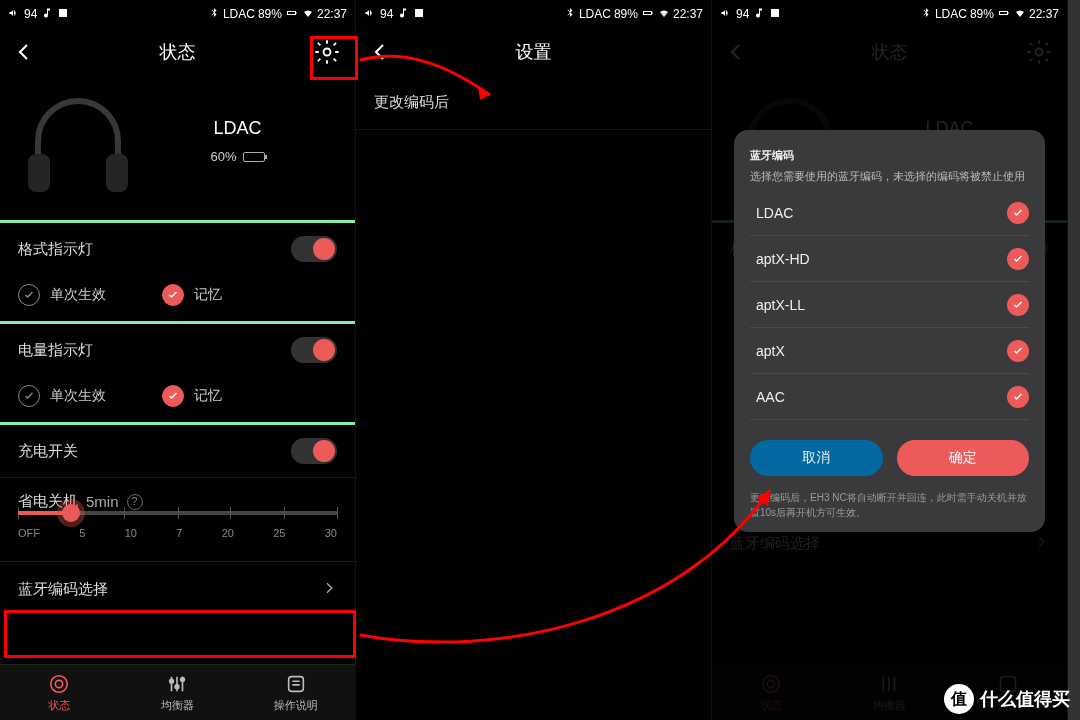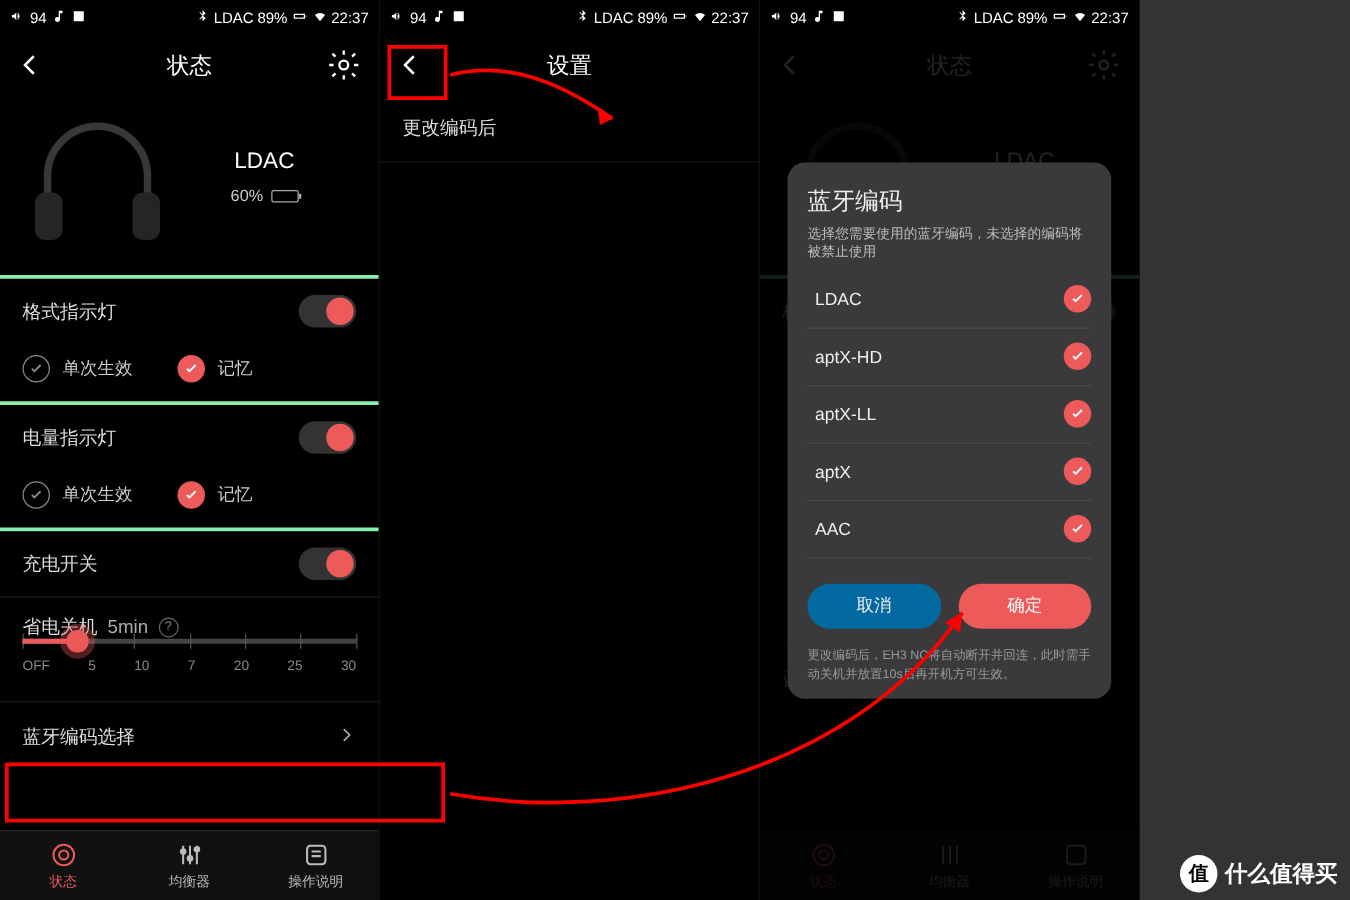--- a/index.html
+++ b/index.html
@@ -6,21 +6,21 @@
   body {
     background: #333;
     font-family: -apple-system, "Helvetica Neue", Arial, sans-serif;
     width: 1080px;
     height: 720px;
     overflow: hidden;
     display: flex;
     position: relative;
   }
   .phone {
-    width: 304px;
+    width: 356px;
     height: 720px;
     background: #000;
     position: relative;
     overflow: hidden;
     border-right: 1px solid #111;
   }
   
   .statusbar {
     height: 28px;
     background: #000;
@@ -73,21 +73,21 @@
   .row .label { flex:1; color:#ddd;}
   .toggle {
     width:46px; height:26px; border-radius:13px; background:#333; position:relative;
   }
   .toggle .knob { width:22px; height:22px; border-radius:50%; background:#ec5a5a; position:absolute; top:2px; right:2px;}
   .checkcircle {
     width:22px; height:22px; border:1.5px solid #888; border-radius:50%; display:inline-flex; align-items:center; justify-content:center; margin-right:10px;
   }
   .checkcircle svg { width:12px; height:12px; }
   .checkcircle.on { background:#ec5a5a; border-color:#ec5a5a;}
-  .memrow { display:flex; align-items:center; gap:36px; color:#ccc; font-size:14px;}
+  .memrow { display:flex; align-items:center; gap:56px; color:#ccc; font-size:14px;}
   .memitem { display:flex; align-items:center;}
   
   .sliderblock { padding:14px 18px 22px 18px; border-top:1px solid #1a1a1a;}
   .sliderlabel { color:#ddd; font-size:15px; display:flex; align-items:center; gap:8px; }
   .help { width:16px;height:16px;border:1px solid #666;border-radius:50%;font-size:10px;color:#888;display:flex;align-items:center;justify-content:center;}
   .slider {
     position:relative; height:4px; background:#444; width:100%;
   }
   .slider .fill { position:absolute; left:0; top:0; height:100%; background:#ec5a5a; width:14%;}
   .slider .thumb { position:absolute; top:-7px; width:18px; height:18px; border-radius:50%; background:#ec5a5a; transform:translateX(-50%);}
@@ -108,21 +108,21 @@
   .tab { flex:1; display:flex; flex-direction:column; align-items:center; justify-content:center; gap:3px; color:#bbb; font-size:11px;}
   .tab.active { color:#ec5a5a;}
   .tab svg { width:22px; height:22px;}
   
   .dimbg { position:absolute; inset:28px 0 0 0; background:rgba(0,0,0,.6);}
   .dialog {
     position:absolute; left:22px; right:22px; top:130px;
     background:#3a3a3c; border-radius:14px; padding:18px 16px 12px 16px;
     color:#eee;
   }
-  .dlg-title { font-size:19px; margin-bottom:6px;}
+  .dlg-title { font-size:11px; margin-bottom:6px;font-weight:bold;}
   .dlg-sub { font-size:11px; color:#bbb; margin-bottom:6px; line-height:1.4;}
   .opt { display:flex; align-items:center; height:46px; border-bottom:1px solid #4a4a4c; font-size:14px;}
   .opt:last-of-type{border-bottom:none;}
   .opt .name{flex:1; padding-left:6px;}
   .checkfilled {
     width:22px; height:22px; border-radius:50%; background:#ec5a5a; display:flex; align-items:center; justify-content:center;
   }
   .dlg-btns { display:flex; gap:14px; margin-top:20px;}
   .dlg-btn { flex:1; height:36px; border-radius:18px; display:flex; align-items:center; justify-content:center; font-size:14px;}
   .dlg-btn.cancel { background:#0369a1; color:#eee;}

